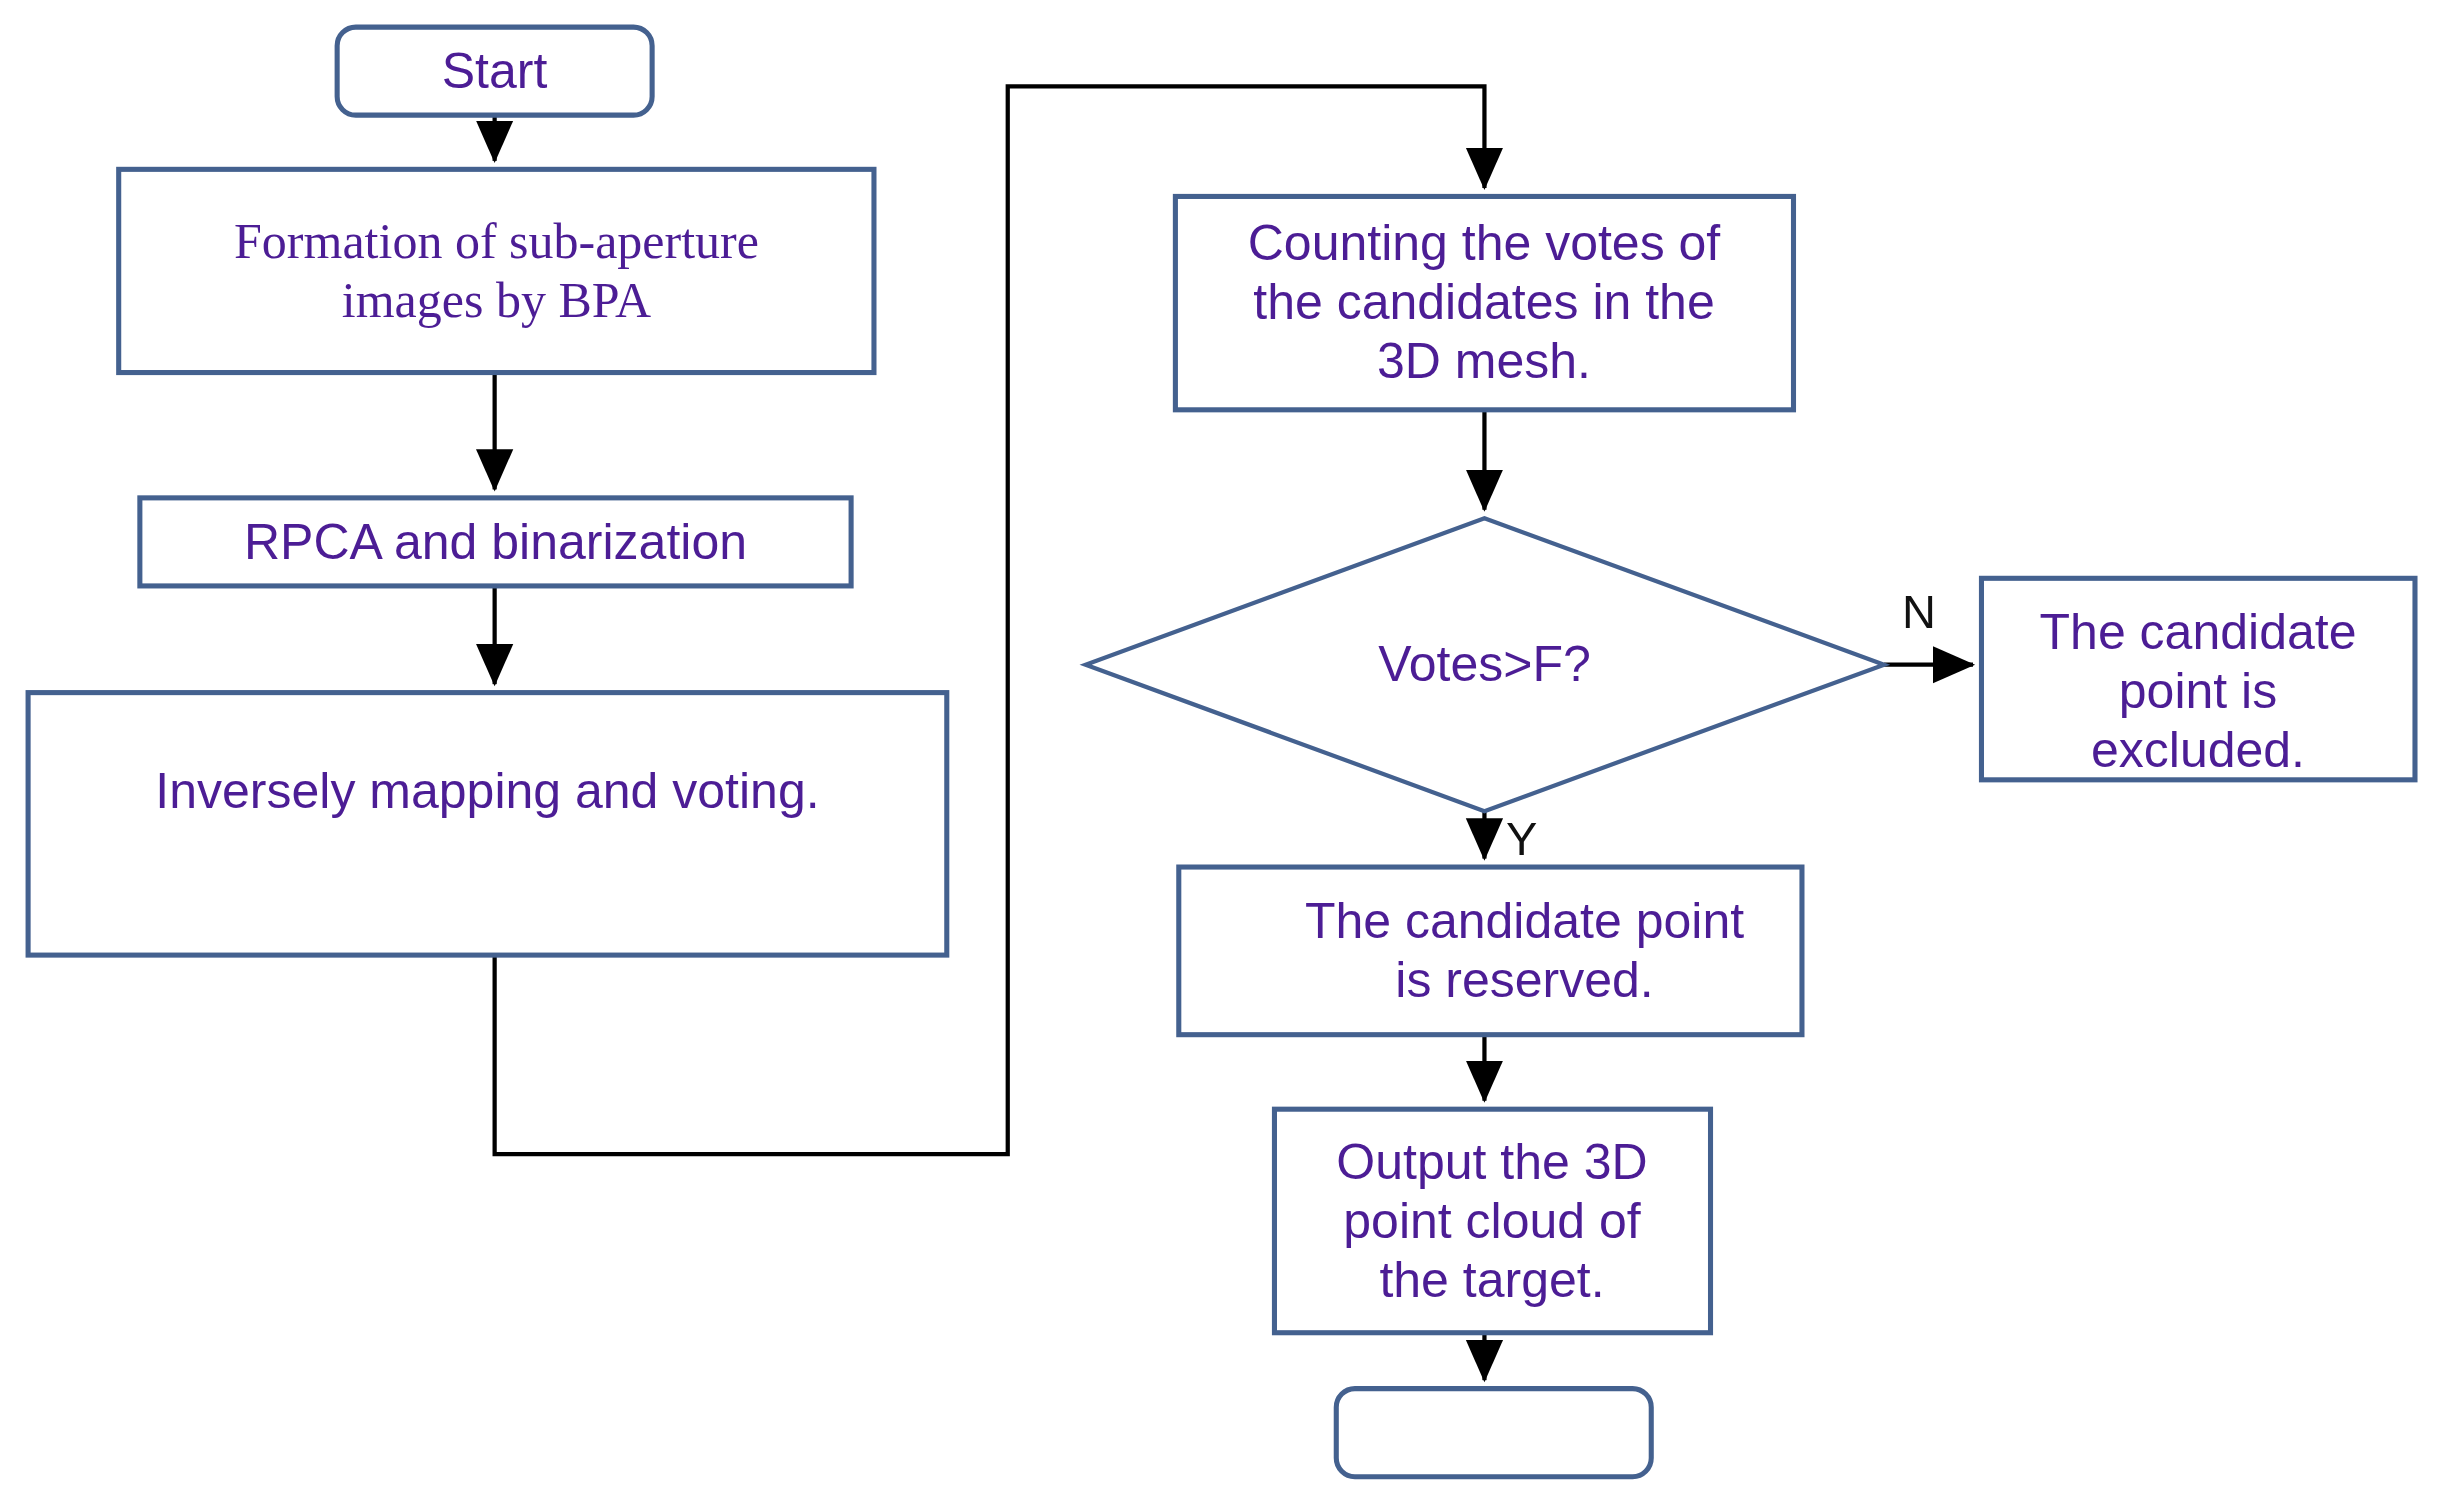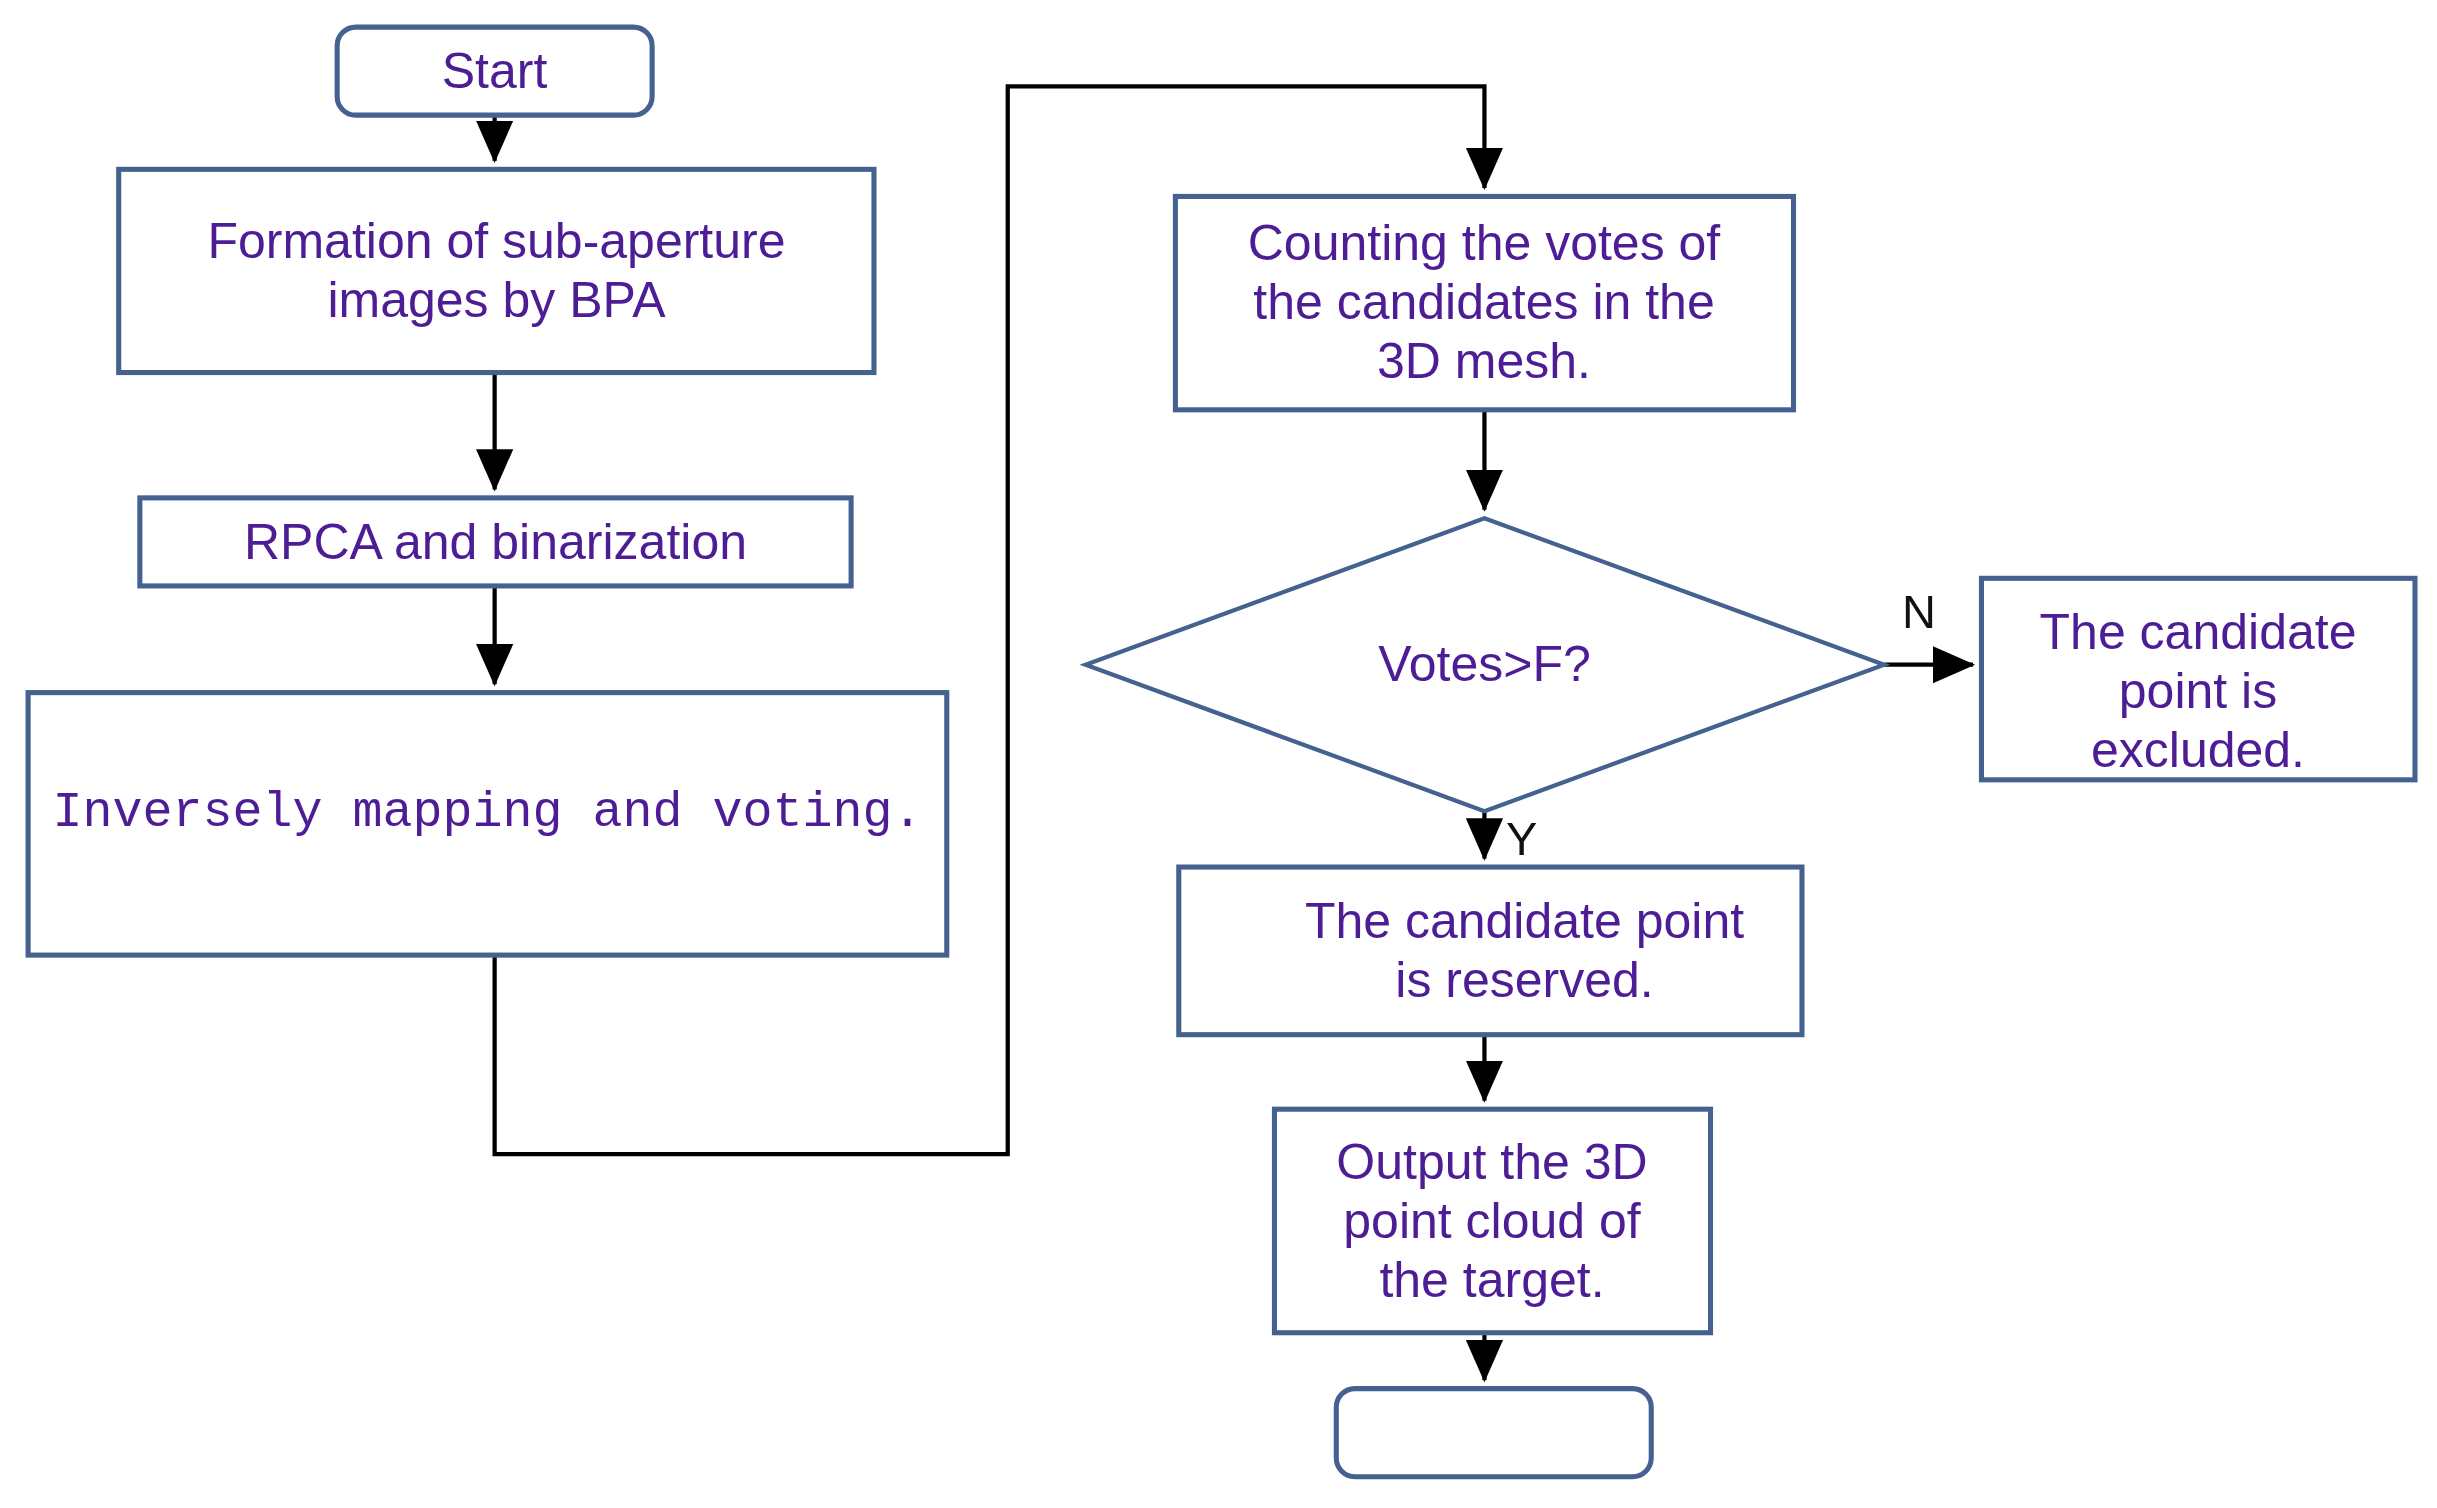--- a/index.html
+++ b/index.html
@@ -86,26 +86,26 @@
 
     <rect x="1392" y="1024" width="736" height="198" fill="#ffffff" stroke="#44618f" stroke-width="6"></rect>
 
     <rect x="1505" y="1310" width="515" height="264" fill="#ffffff" stroke="#44618f" stroke-width="6"></rect>
 
     <rect x="1578" y="1640" width="372" height="104" rx="22" ry="22" fill="#ffffff" stroke="#44618f" stroke-width="6"></rect>
   </svg>
 
   <div class="node-text" style="left:337px; top:27px; width:315px; height:88px;">Start</div>
 
-  <div class="node-text" style="left:119px; top:169px; width:755px; height:203px;">Formation of sub-aperture
+  <div class="node-text" style="left:119px; top:169px; width:755px; height:203px;font-family:Liberation Serif, serif;">Formation of sub-aperture
 images  by BPA</div>
 
   <div class="node-text" style="left:140px; top:498px; width:711px; height:88px;">RPCA and binarization</div>
 
-  <div class="node-text" style="left:28px; top:681px; width:919px; height:262px;font-family:Liberation Mono, monospace;">Inversely mapping and voting.</div>
+  <div class="node-text" style="left:28px; top:660px; width:919px; height:262px;">Inversely mapping and voting.</div>
 
   <div class="node-text" style="left:1175px; top:196px; width:618px; height:213px;">Counting the votes of
 the candidates in the
 3D mesh.</div>
 
   <div class="node-text" style="left:1260px; top:622px; width:449px; height:85px;">Votes&gt;F?</div>
 
   <div class="node-text" style="left:1988px; top:590px; width:420px; height:202px;">The candidate
 point  is
 excluded.</div>

